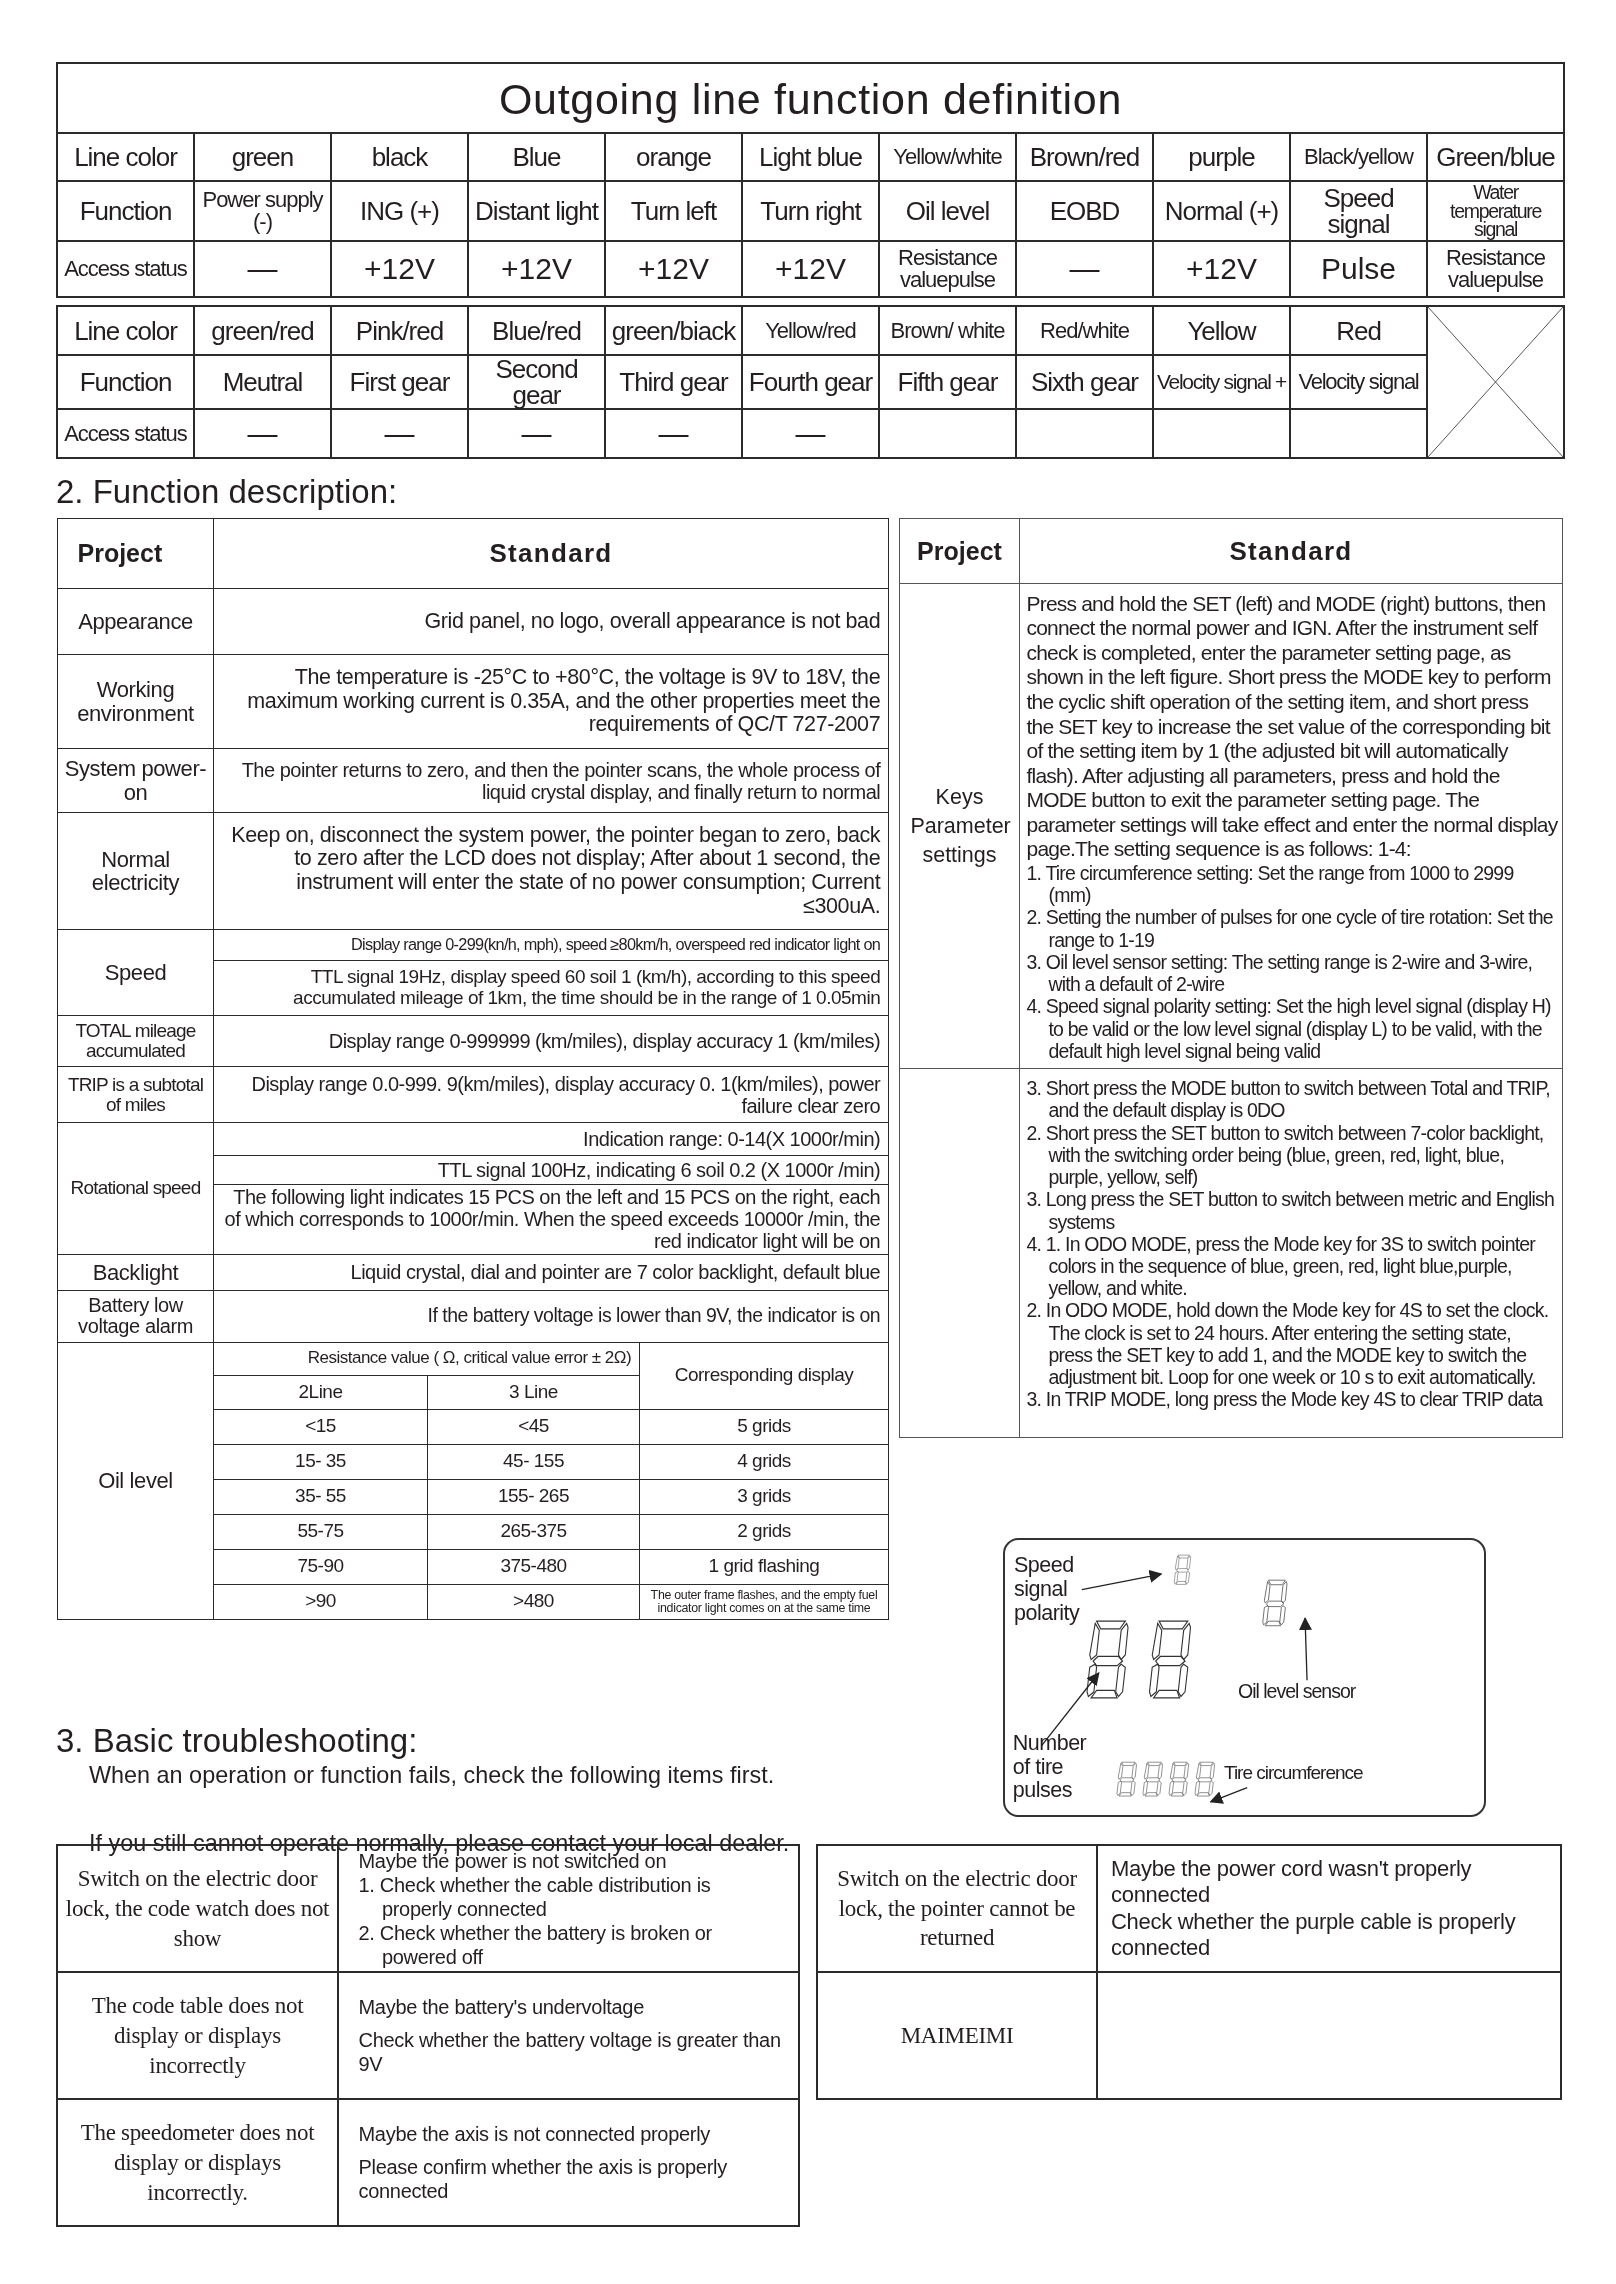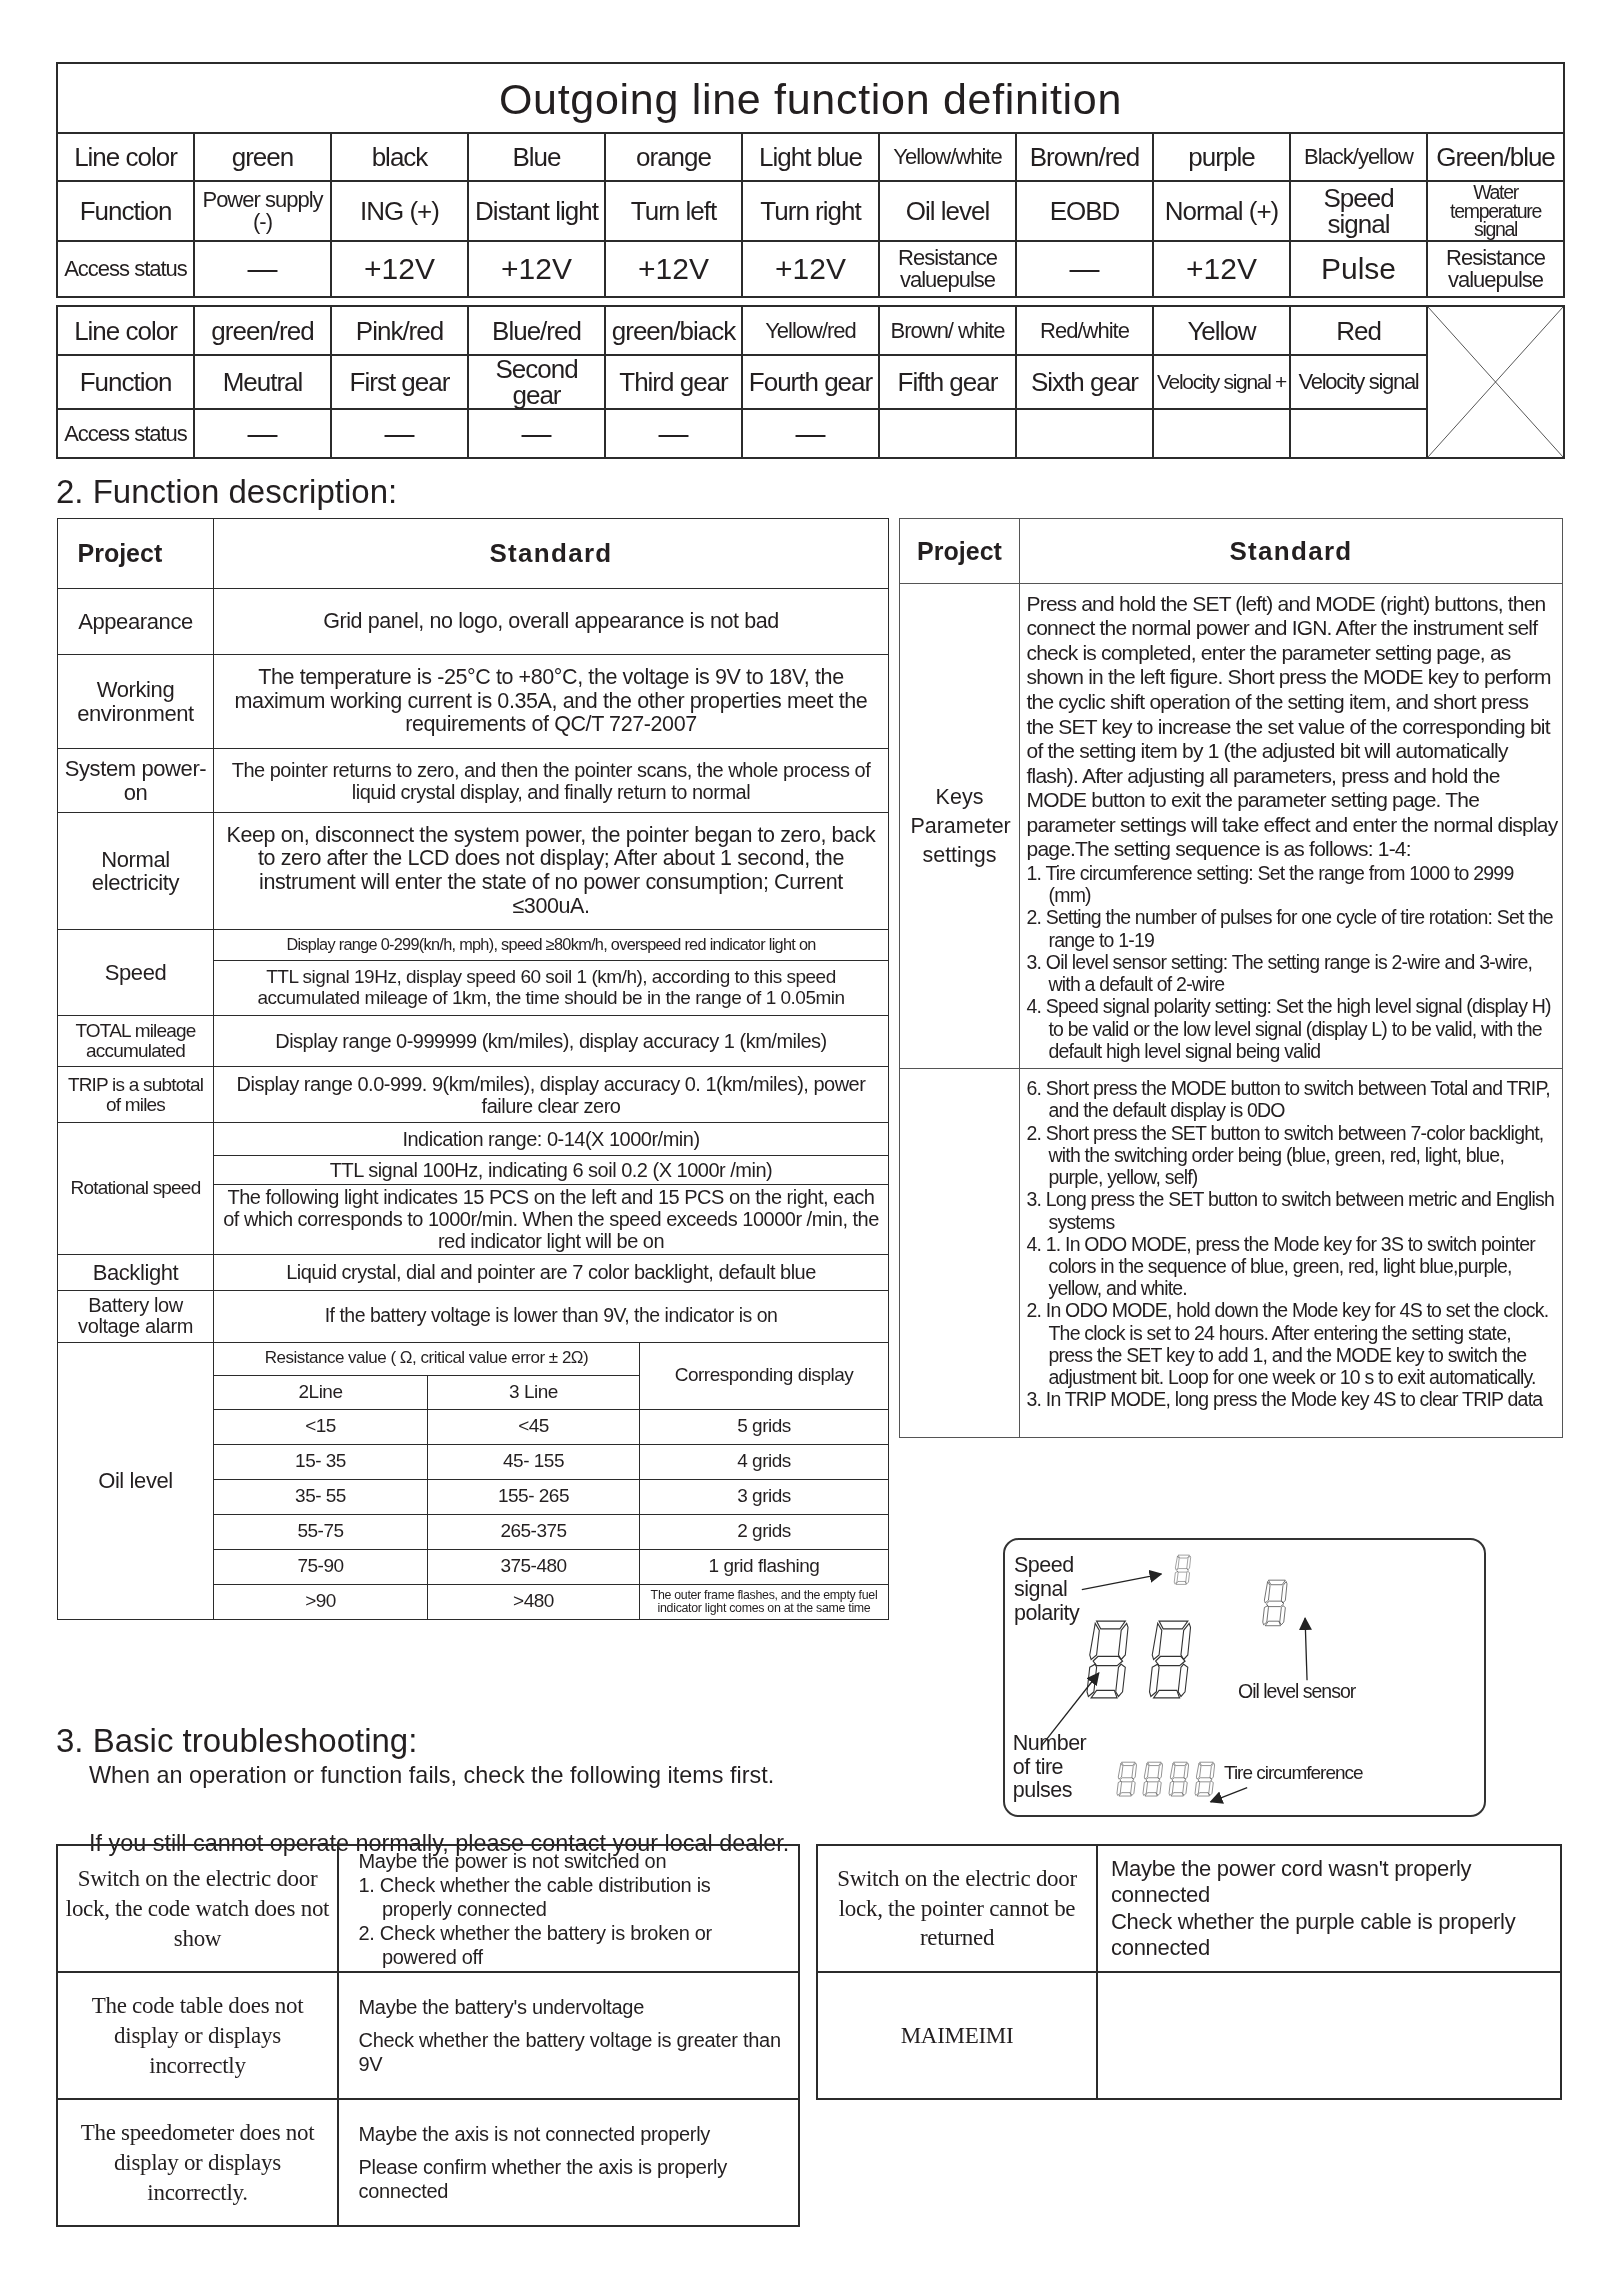--- a/index.html
+++ b/index.html
@@ -33,21 +33,21 @@
   
   .h2 { font-size: 33px; color: #231f20; letter-spacing: 0; }
   #sec2-heading { left: 56px; top: 473px; }
   #sec3-heading { left: 56px; top: 1722px; }
   .intro { font-size: 23.4px; left: 89px; }
   #intro-1 { top: 1762px; }
   #intro-2 { top: 1792px; margin-top: 38px; }
 
   
   #func-left { left: 57px; top: 518px; width: 831px; }
-  #func-left td { border-width: 1.6px; text-align: center; padding: 1.3px 7.8px; font-size: 21.5px; line-height: 1.1; letter-spacing: -0.4px; }
+  #func-left td { border-width: 1.6px; text-align: right; padding: 1.3px 7.8px; font-size: 21.5px; line-height: 1.1; letter-spacing: -0.4px; }
   #func-left td.proj { text-align: center; font-size: 22px; padding: 1.3px 2.6px; line-height: 1.05; }
   #func-left td.proj.sm { font-size: 19px; letter-spacing: -0.8px; }
   #func-left th { border-width: 1.6px; font-weight: bold; font-size: 25px; height: 70px; }
   #func-left th.std { font-size: 26px; letter-spacing: 1.3px; }
   #func-left td.small-text { font-size: 19px; letter-spacing: -0.5px; }
   #func-left td.tiny { font-size: 12.4px; text-align: center; line-height: 1.05; letter-spacing: -0.3px; padding: 1.3px; }
   #func-left td.c { text-align: center; }
 
   
   #func-right { left: 899px; top: 518px; width: 663px; }
@@ -323,21 +323,21 @@
         <li>2. Setting the number of pulses for one cycle of tire rotation: Set the range to 1-19</li>
         <li>3. Oil level sensor setting: The setting range is 2-wire and 3-wire, with a default of 2-wire</li>
         <li>4. Speed signal polarity setting: Set the high level signal (display H) to be valid or the low level signal (display L) to be valid, with the default high level signal being valid</li>
       </ol>
     </td>
   </tr>
   <tr>
     <td class="proj"></td>
     <td class="body" style="padding-bottom:26px">
       <ol>
-        <li>6. Short press the MODE button to switch between Total and TRIP, and the default display is 0DO</li>
+        <li>3. Short press the MODE button to switch between Total and TRIP, and the default display is 0DO</li>
         <li>2. Short press the SET button to switch between 7-color backlight, with the switching order being (blue, green, red, light, blue, purple, yellow, self)</li>
         <li>3. Long press the SET button to switch between metric and English systems</li>
         <li>4. 1. In ODO MODE, press the Mode key for 3S to switch pointer colors in the sequence of blue, green, red, light blue,purple, yellow, and white.</li>
         <li>2. In ODO MODE, hold down the Mode key for 4S to set the clock. The clock is set to 24 hours. After entering the setting state, press the SET key to add 1, and the MODE key to switch the adjustment bit. Loop for one week or 10 s to exit automatically.</li>
         <li>3. In TRIP MODE, long press the Mode key 4S to clear TRIP data</li>
       </ol>
     </td>
   </tr>
 </tbody>
   </table>

